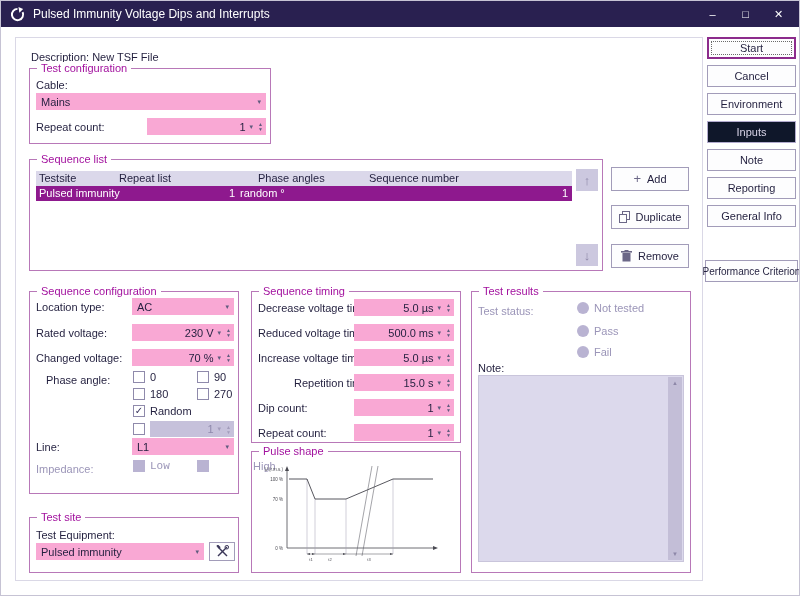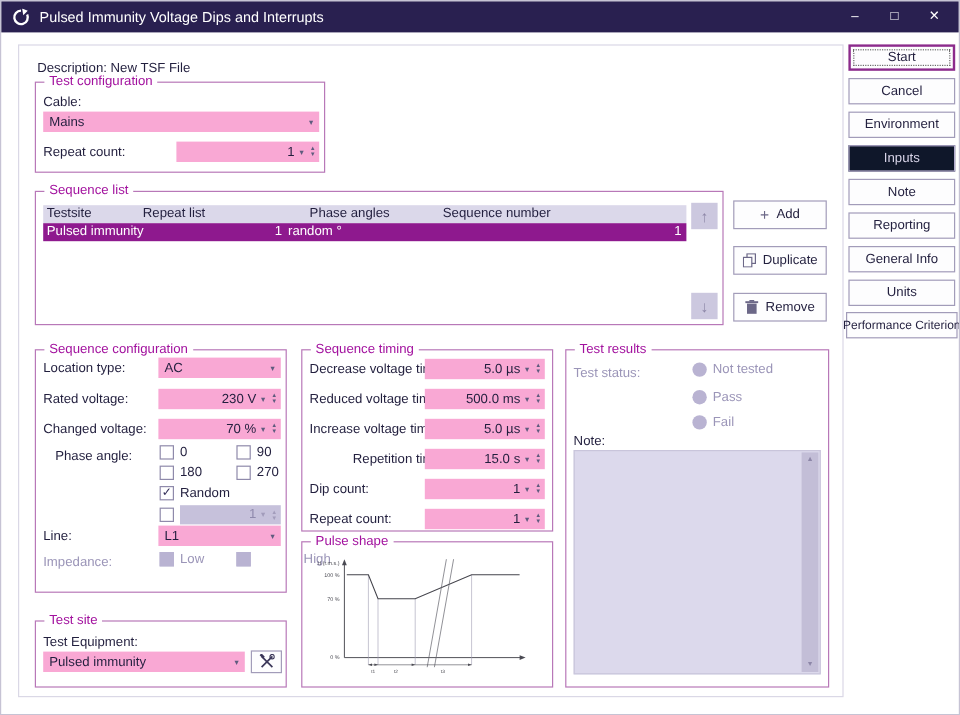--- a/index.html
+++ b/index.html
@@ -214,21 +214,21 @@
 
     <span class="lbl" style="left:6px; top:149px;">Line:</span>
     <div class="ctrl" style="left:102px; top:146px; width:102px;">
       <span class="val-left">L1</span>
       <span class="dda">▾</span>
     </div>
 
     <span class="lbl dis" style="left:6px; top:171px;">Impedance:</span>
     <div class="cb" style="left:103px; top:168px;">
       <span class="box dis"></span>
-      <span class="lbl dis" style="position:static;">Low</span>
+      <span class="lbl dis" style="position:static;font-family:Liberation Mono, monospace;">Low</span>
     </div>
     <div class="cb" style="left:167px; top:168px;gap:44px;">
       <span class="box dis"></span>
       <span class="lbl dis" style="position:static;">High</span>
     </div>
   </div>
 
   <div class="group" style="left:28px; top:516px; width:210px; height:56px;">
     <span class="gtitle">Test site</span>
     <span class="lbl" style="left:6px; top:11px;">Test Equipment:</span>
@@ -386,20 +386,17 @@
     </div>
   <div class="btn abtn" style="top:148px;">
       <span>Note</span>
     </div>
   <div class="btn abtn" style="top:176px;">
       <span>Reporting</span>
     </div>
   <div class="btn abtn" style="top:204px;">
       <span>General Info</span>
     </div>
-  <div class="btn abtn" style="top:232px;">
-      <span>Units</span>
-    </div>
   <div class="btn abtn" style="top:259px; left:704px; width:93px; font-size:10px;">
       <span>Performance Criterion</span>
     </div>
 
 </div>
 
 </body></html>

